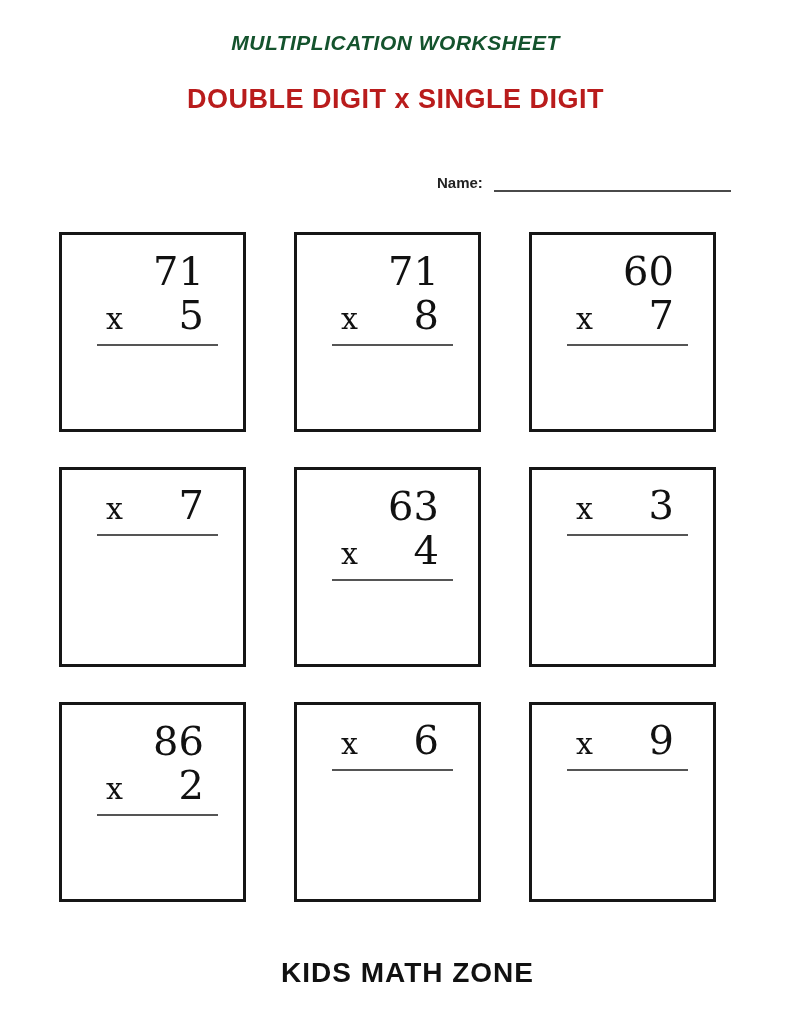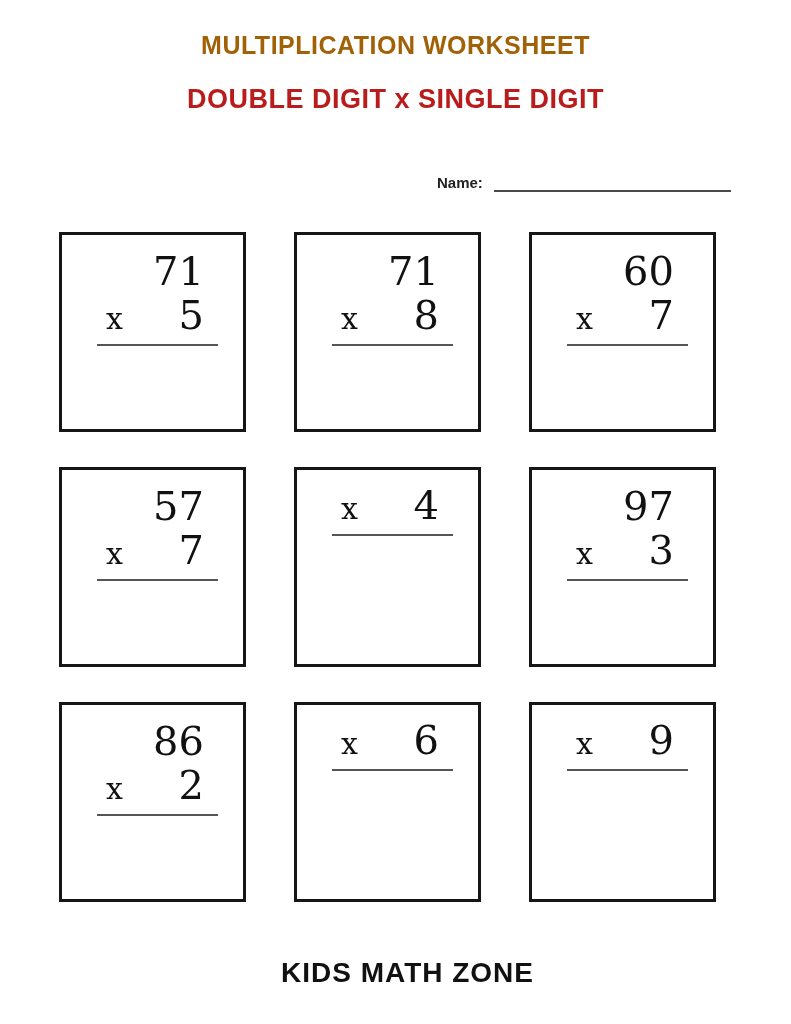--- a/index.html
+++ b/index.html
@@ -12,24 +12,25 @@
     font-family: "Liberation Sans", sans-serif;
     overflow: hidden;
   }
 
   .title {
     position: absolute;
     top: 31px;
     left: 0;
     width: 100%;
     text-align: center;
-    font-size: 25px;
+    font-size: 21px;
     font-weight: 700;
     letter-spacing: 0.5px;
-    color: #a16207;
+    color: #14532d;
+    font-style: italic;
   }
 
   .subtitle {
     position: absolute;
     top: 84px;
     left: 0;
     width: 100%;
     text-align: center;
     font-size: 27px;
     font-weight: 700;
@@ -175,44 +176,43 @@
         <span class="op">x</span>
         <span class="bot-num">7</span>
       </div>
       <div class="rule"></div>
     </div>
     <div class="answer-space"></div>
   </div>
 
   <div class="pbox">
     <div class="prob">
-      <div class="top-num">57</div>
       <div class="oprow">
         <span class="op">x</span>
         <span class="bot-num">7</span>
       </div>
       <div class="rule"></div>
     </div>
     <div class="answer-space"></div>
   </div>
 
   <div class="pbox">
     <div class="prob">
+      <div class="top-num">63</div>
       <div class="oprow">
         <span class="op">x</span>
         <span class="bot-num">4</span>
       </div>
       <div class="rule"></div>
     </div>
     <div class="answer-space"></div>
   </div>
 
   <div class="pbox">
     <div class="prob">
-      <div class="top-num">97</div>
       <div class="oprow">
         <span class="op">x</span>
         <span class="bot-num">3</span>
       </div>
       <div class="rule"></div>
     </div>
     <div class="answer-space"></div>
   </div>
 
   <div class="pbox">

